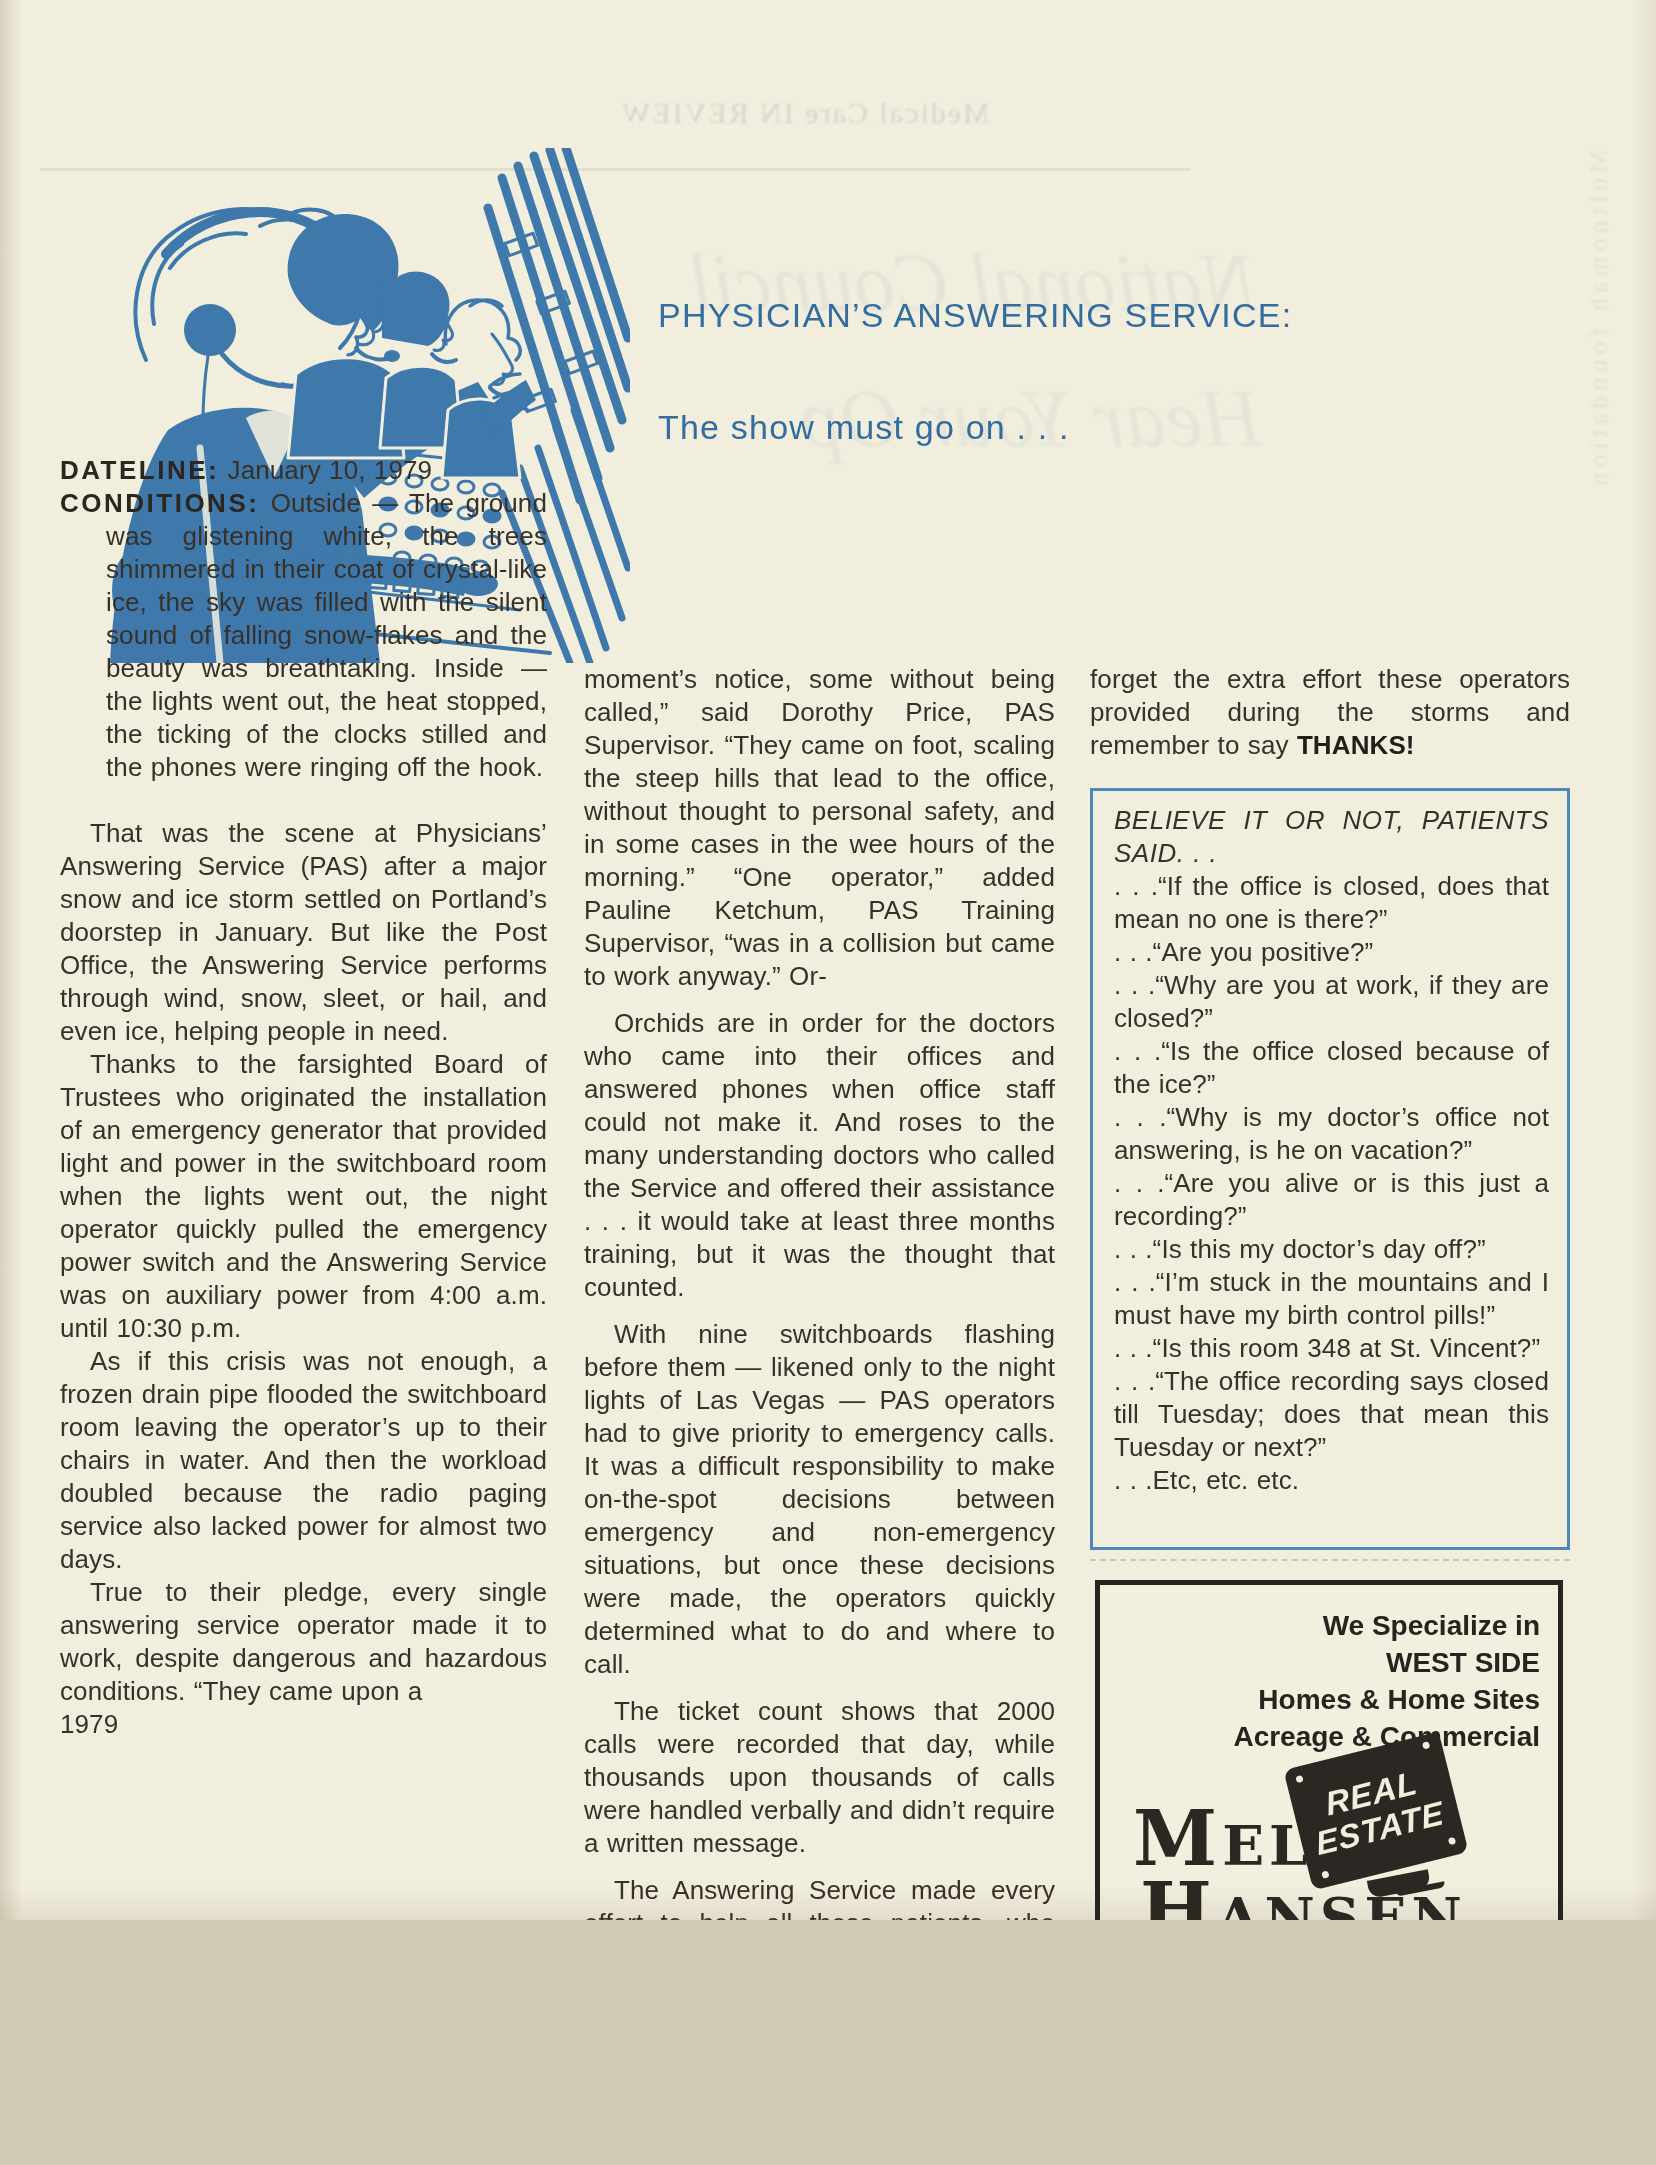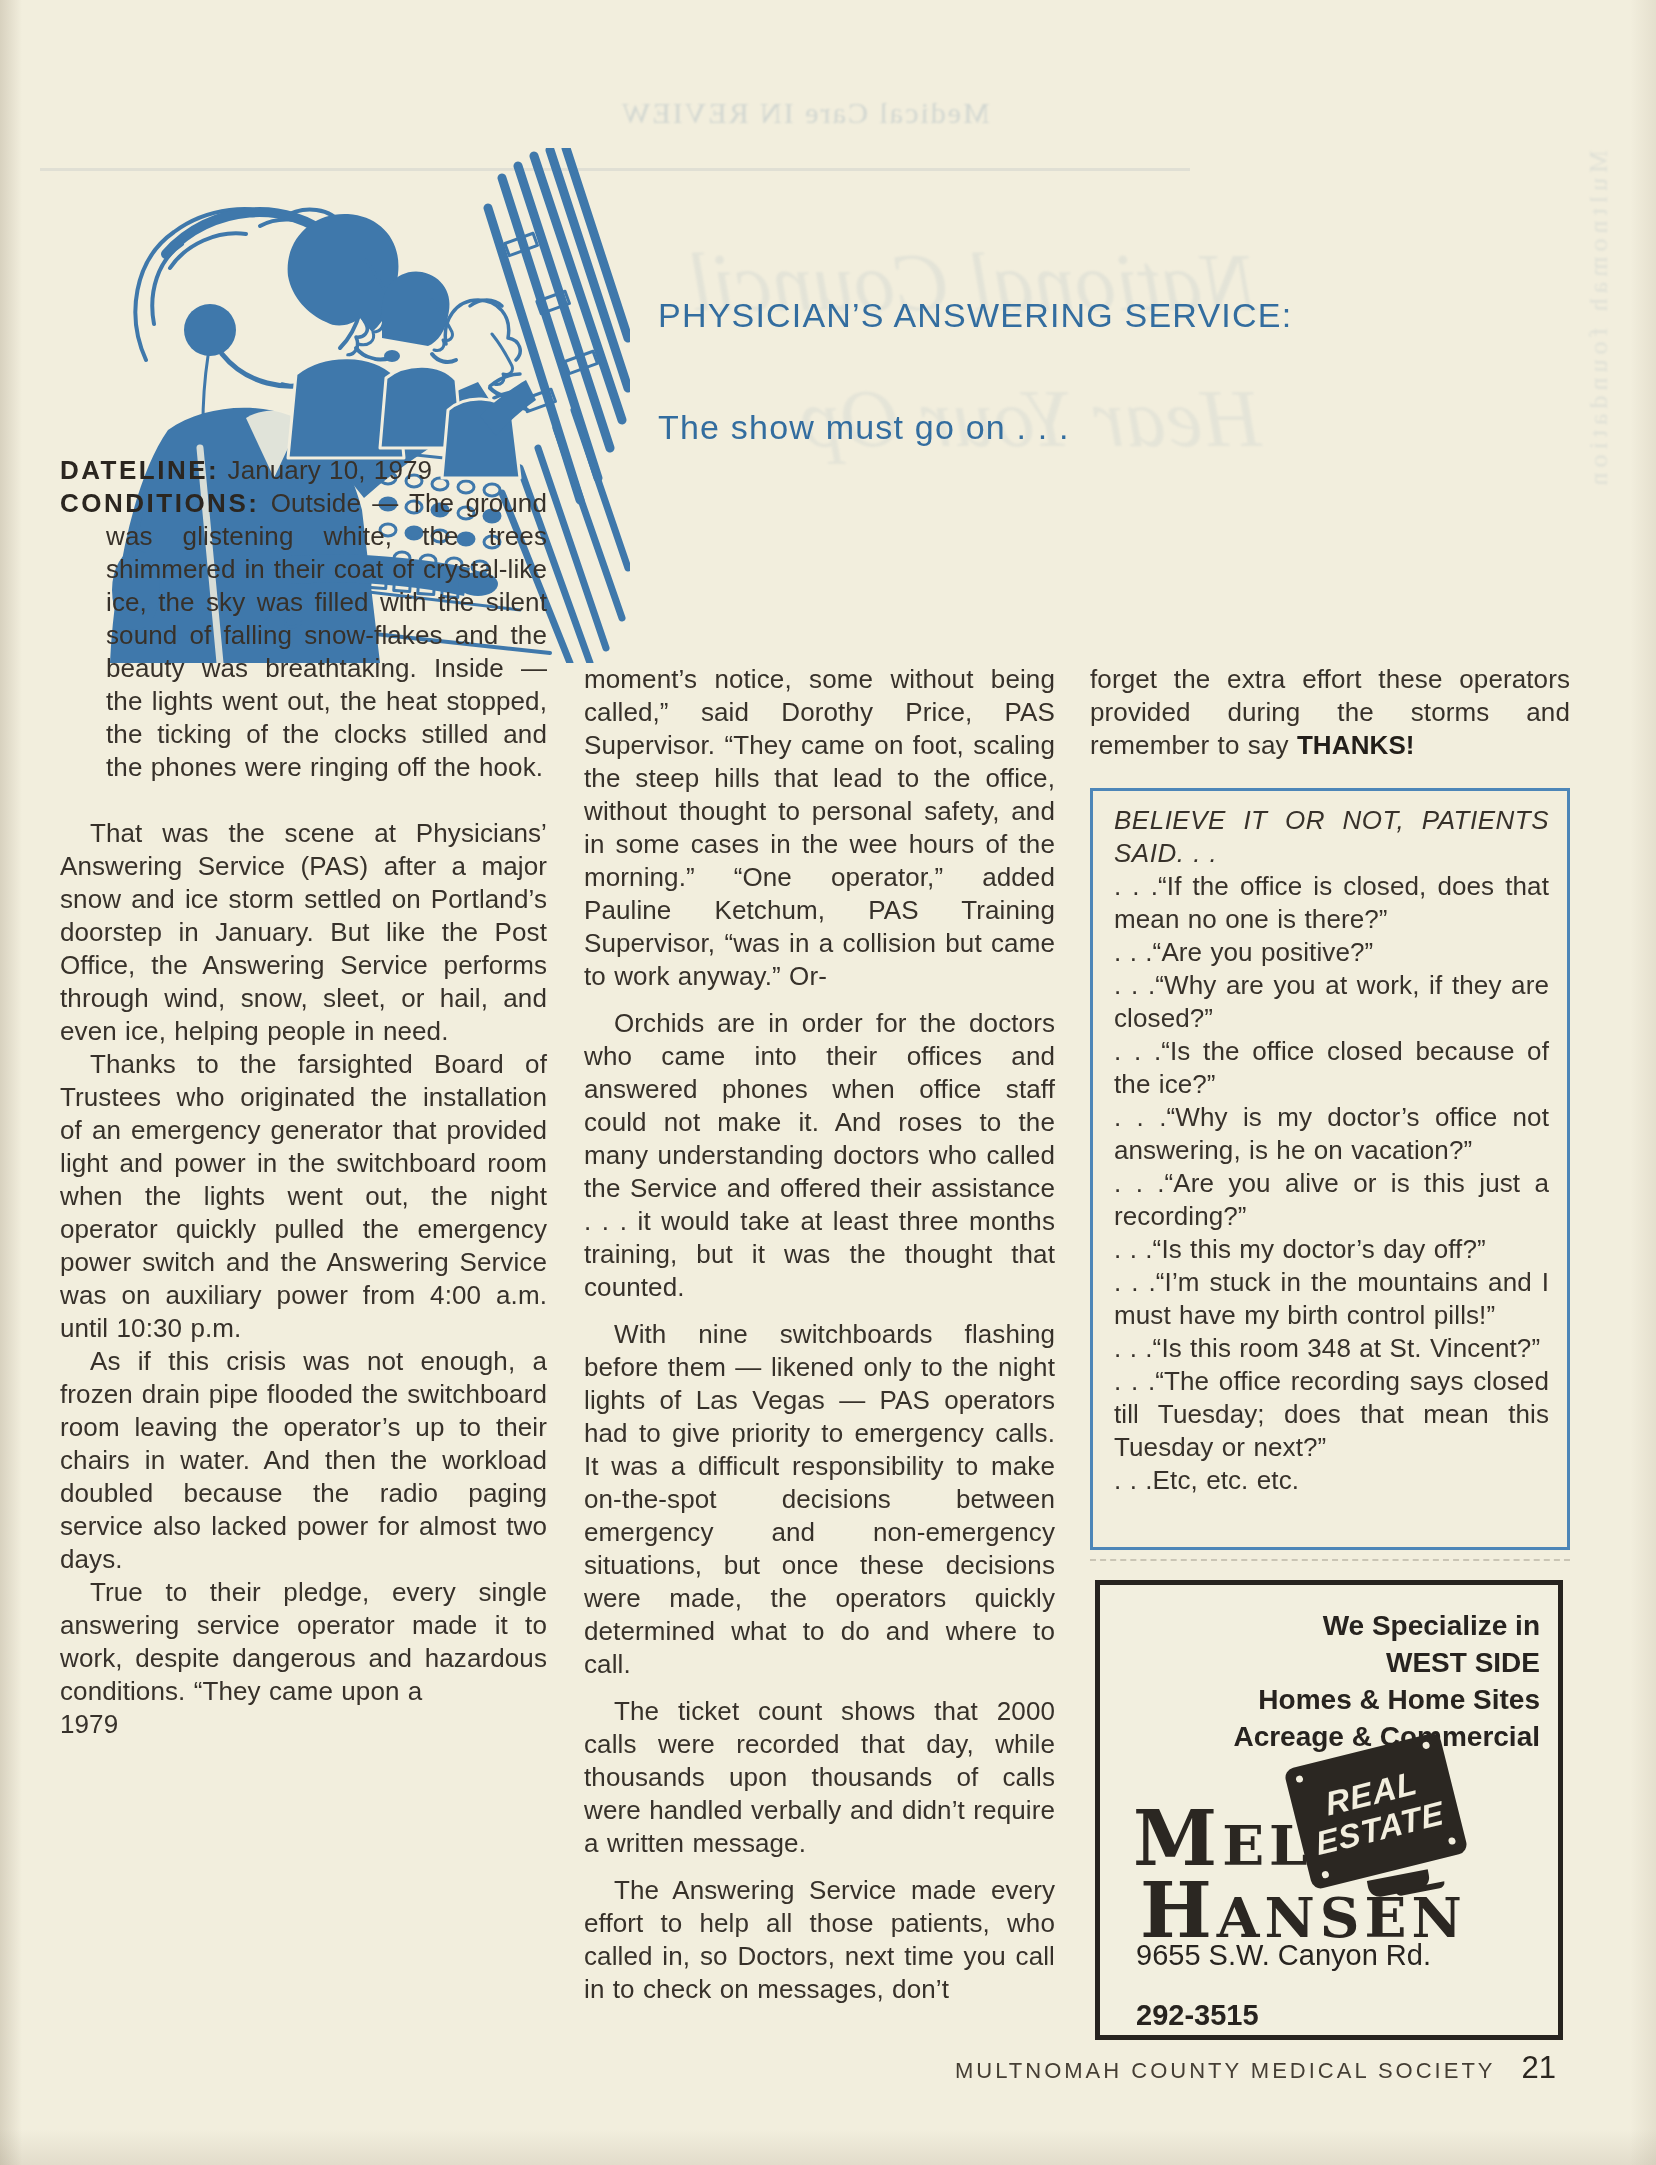--- a/index.html
+++ b/index.html
@@ -1,17 +1,17 @@
 <!DOCTYPE html>
 <html><head>
 <meta charset="utf-8">
 <style>
   html,body{margin:0;padding:0;background:#cfc9b6;}
   #page{
-    position:relative; width:1656px; height:2165px; overflow:hidden;
+    position:relative; width:1656px; height:1920px; overflow:hidden;
     background:
       linear-gradient(90deg, rgba(110,95,70,.20), rgba(110,95,70,0) 22px),
       linear-gradient(270deg, rgba(110,95,70,.10), rgba(110,95,70,0) 26px),
       linear-gradient(0deg, rgba(110,95,70,.12), rgba(110,95,70,0) 36px),
       #f2eedd;
     font-family:"Liberation Sans", sans-serif;
     color:#37312a;
   }
   
   .ghost{position:absolute; transform:scaleX(-1); color:#7e9ab1; filter:blur(1.3px);

